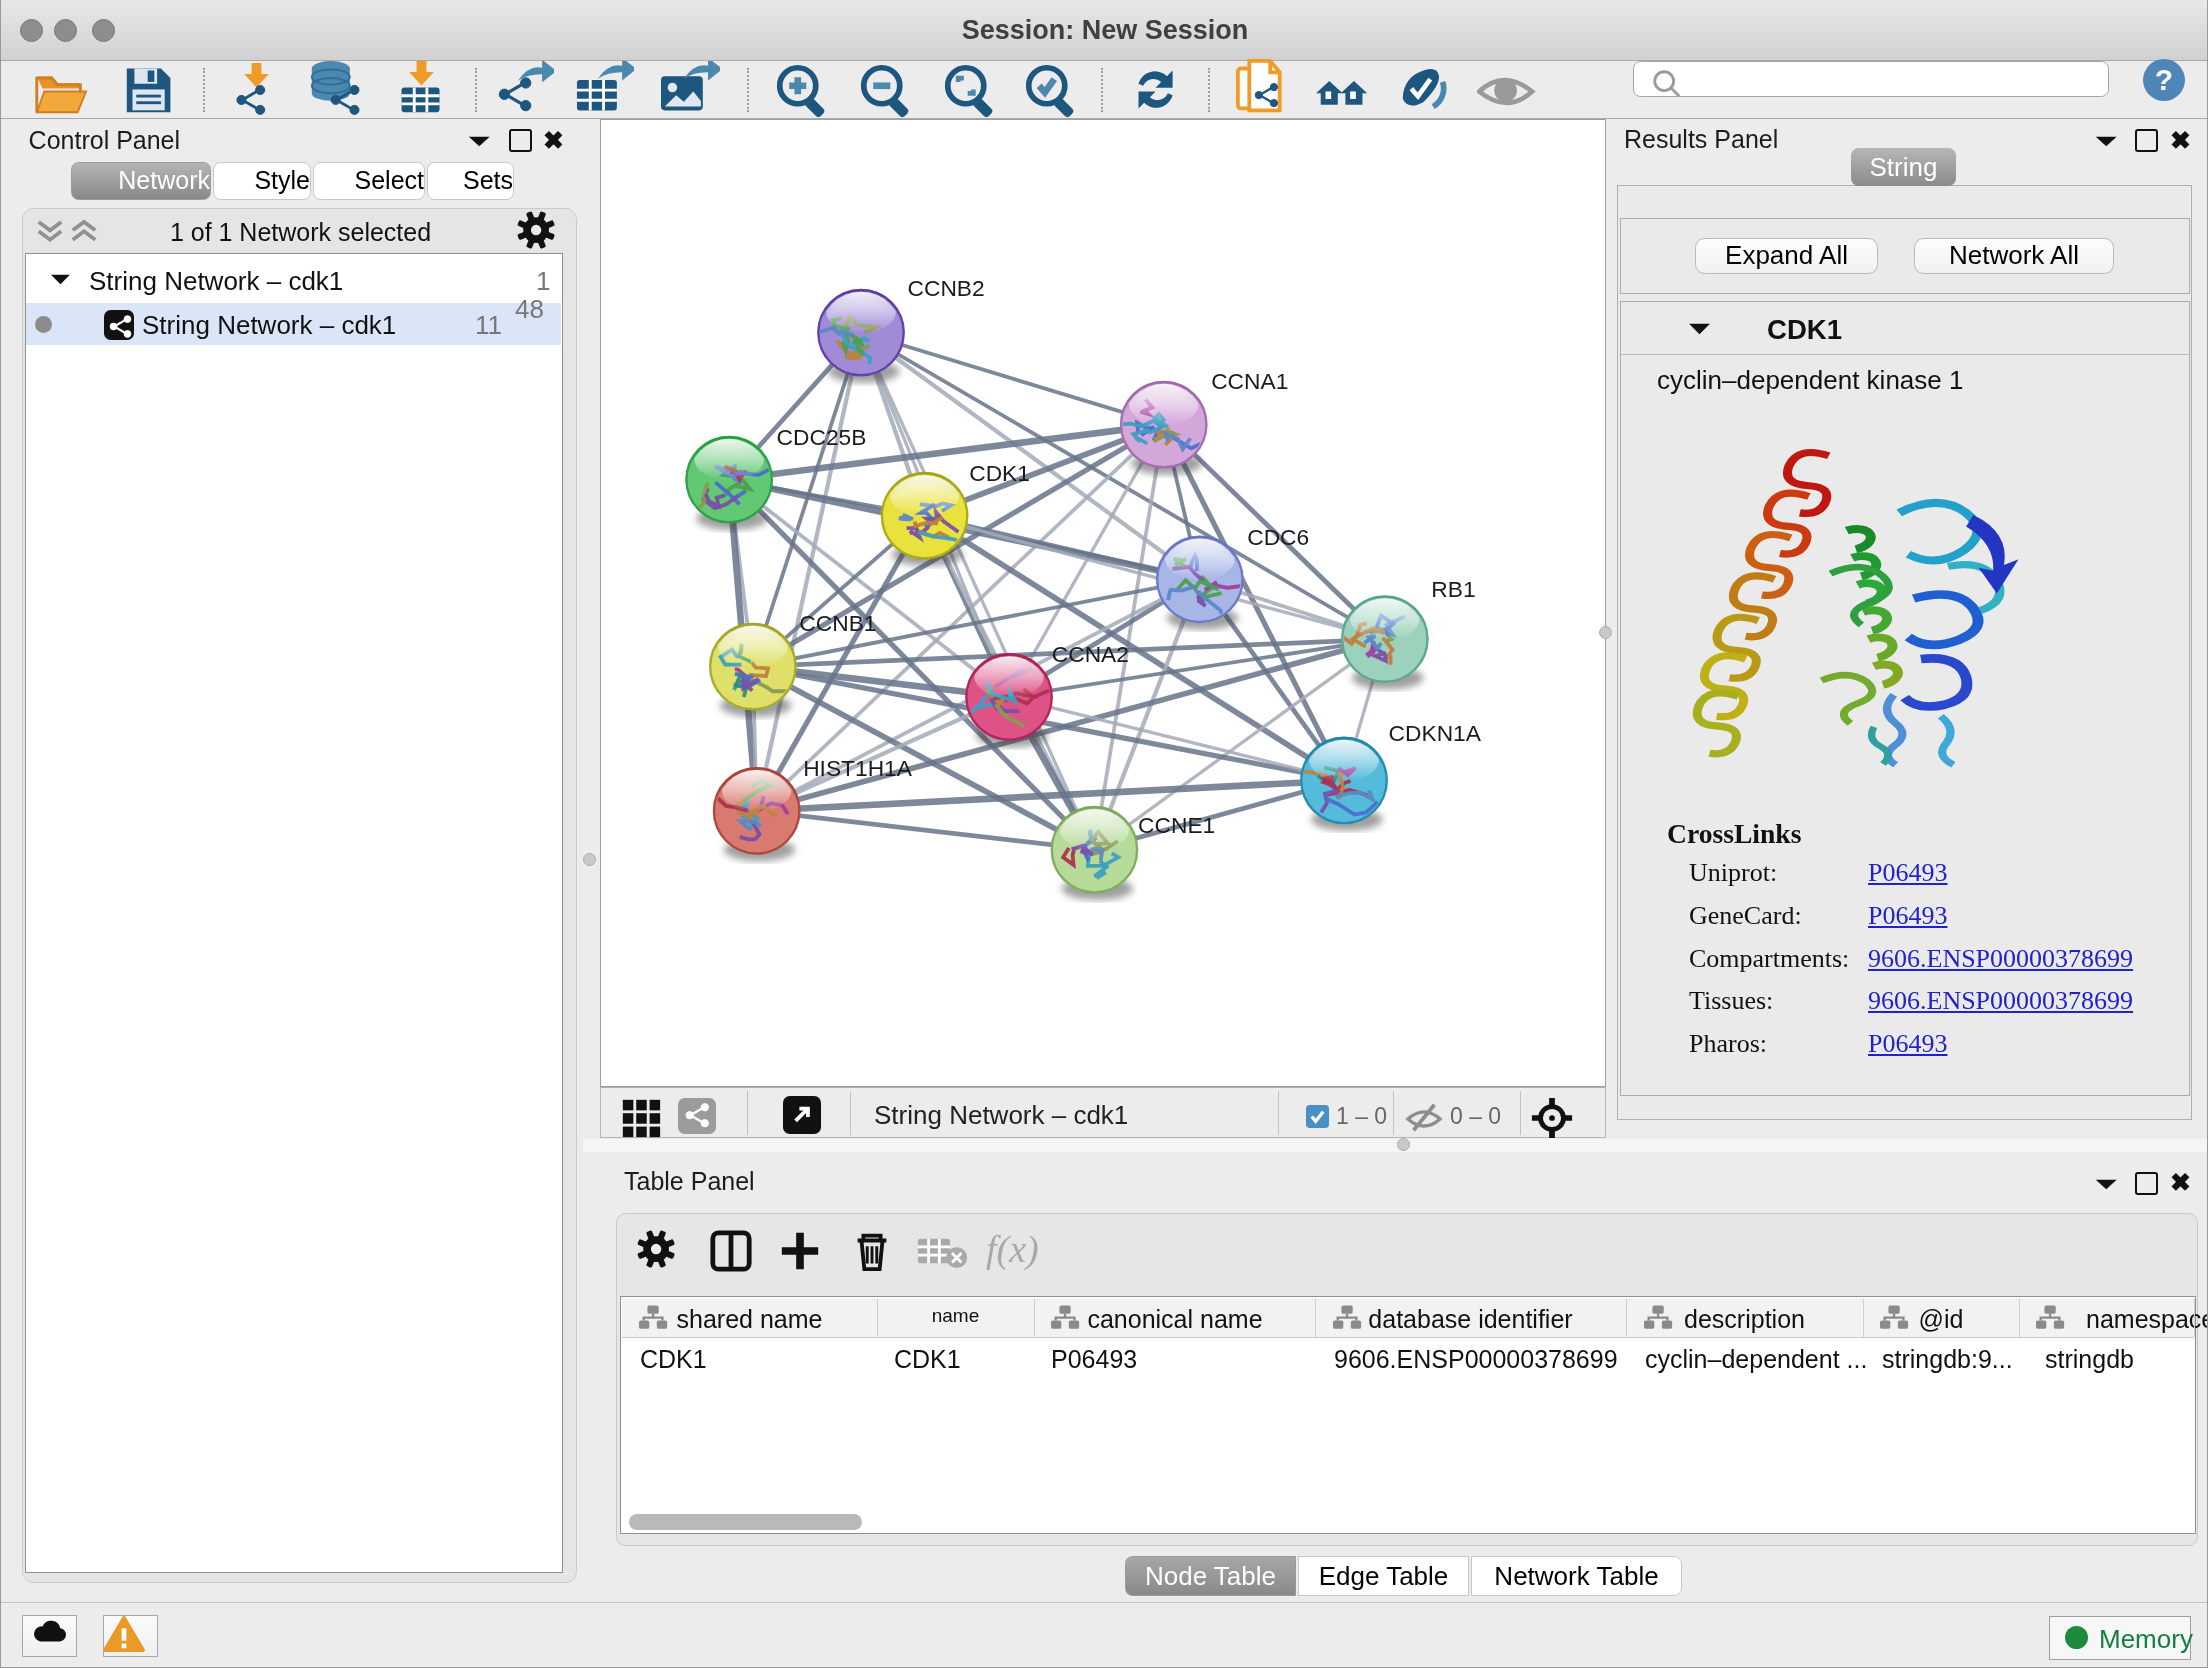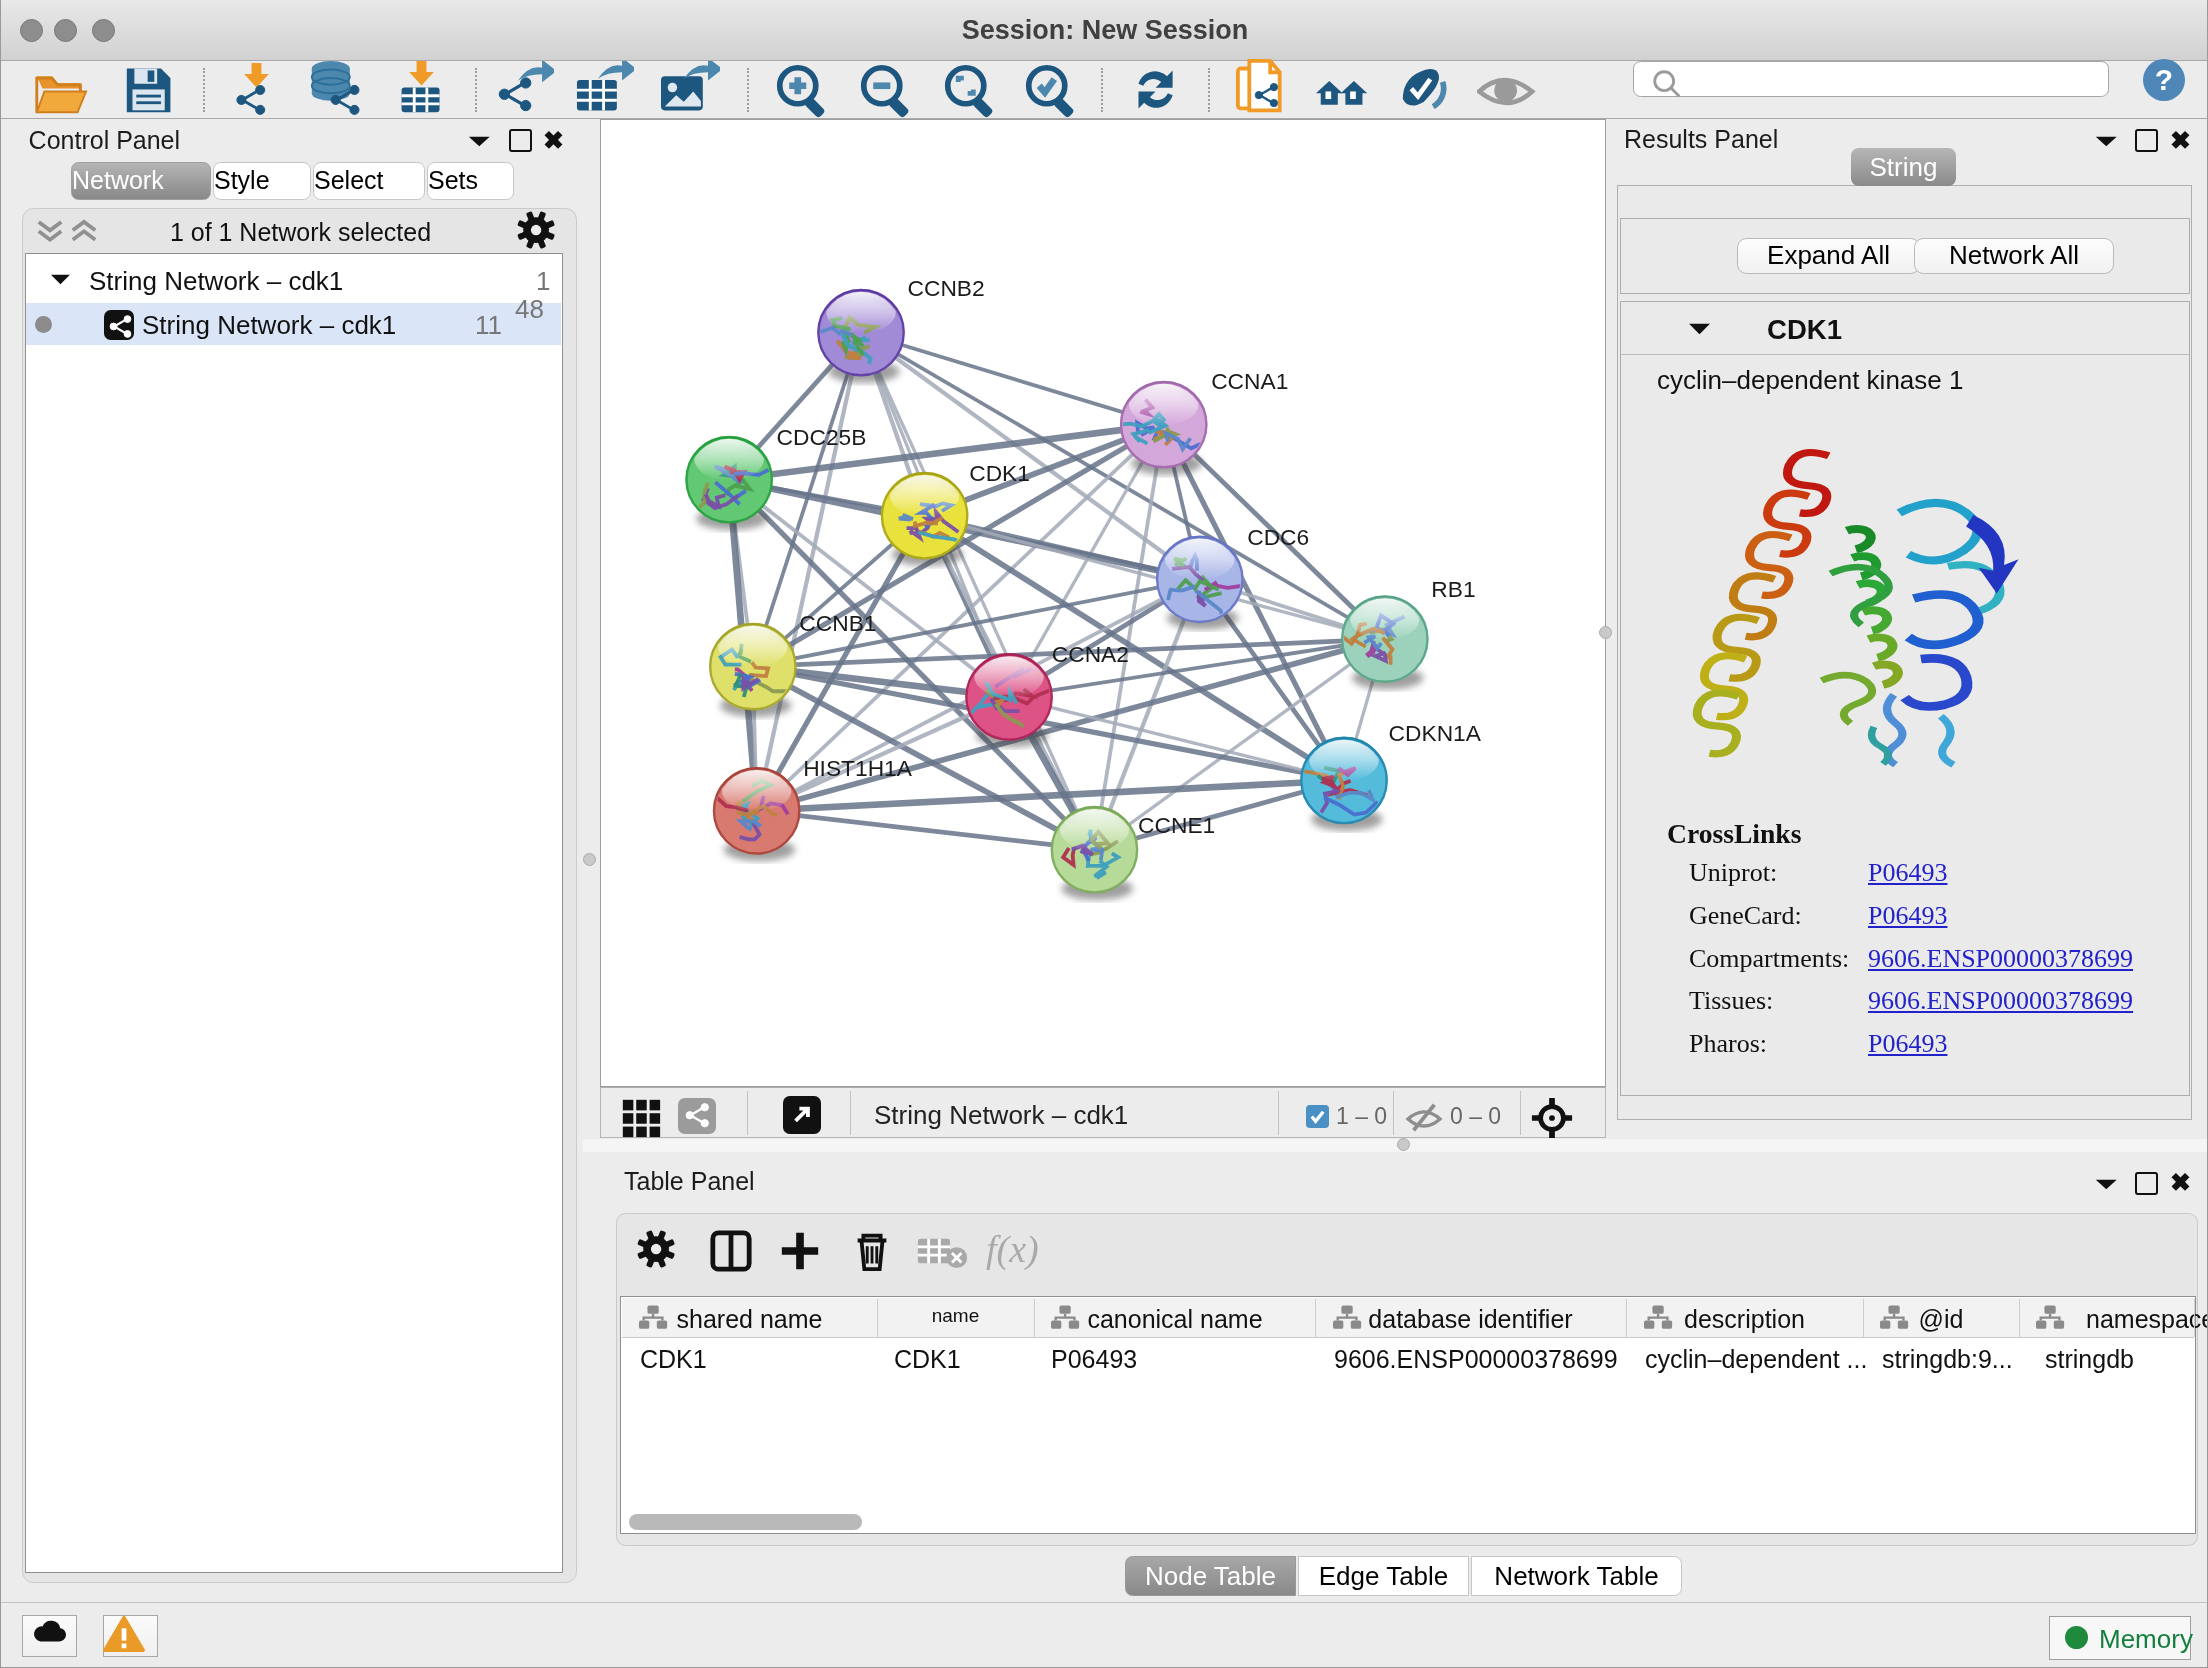--- a/index.html
+++ b/index.html
@@ -8,21 +8,21 @@
 .tl{width:23px;height:23px;border-radius:50%;background:#8e8d8e;border:1px solid #79787a;top:19px}
 .title{width:2208px;text-align:center;top:15px;font-size:27px;font-weight:bold;color:#404040}
 .toolbar{left:0;top:62px;width:2208px;height:57px;background:#ececec;border-bottom:1.9px solid #aaa}
 .tsep{top:68px;width:0px;height:44px;border-left:2.9px dotted #9d9d9d}
 .search{left:1632px;top:61px;width:476px;height:36px;background:#fff;border:1.9px solid #a5a5a5;border-radius:7.6px}
 .help{left:2142px;top:59px;width:42px;height:42px;border-radius:50%;background:#4e87b7;color:#fff;font-size:30px;font-weight:bold;text-align:center;line-height:42px}
 
 .ptitle{font-size:25px;color:#1c1c1c}
 .wbtn{font-size:25px;color:#111;font-weight:bold}
 
-.tab{height:38px;font-size:25px;text-align:left;border:1.9px solid #c6c6c6;background:#fff;color:#000;border-radius:7.6px;line-height:34px}
+.tab{height:38px;font-size:25px;text-align:right;border:1.9px solid #c6c6c6;background:#fff;color:#000;border-radius:7.6px;line-height:34px}
 .tabsel{background:linear-gradient(#b5b5b5,#888);color:#fff;border:1.9px solid #9d9d9d}
 .cpanel{left:21px;top:208px;width:555px;height:1375px;background:#e6e5e5;border:1.9px solid #cacaca;border-radius:11.4px}
 .clist{left:24px;top:253px;width:538px;height:1320px;background:#fff;border:1.9px solid #909090}
 .crow2{left:0px;top:49px;width:535px;height:42px;background:#dbe5f8}
 
 .rbox{border:1.9px solid #b0aeae;background:#ebeaea}
 .btn{background:linear-gradient(#fdfdfd,#f1f1f1);border:1.9px solid #b9b9b9;border-radius:9.5px;font-size:26px;text-align:center;color:#000}
 .gtab{background:linear-gradient(#b7b6b6,#8b8a8a);color:#fff;border-radius:7.6px 7.6px 7.6px 7.6px;font-size:26px;text-align:center}
 .ser{font-family:"Liberation Serif",serif}
 a.lk{color:#2222cc;text-decoration:underline}
@@ -629,21 +629,21 @@
 <div class="abs knob" style="left:1598px;top:626px"></div>
 <div class="abs ptitle" style="left:1623px;top:125px">Results Panel</div>
 <svg class="abs" style="left:2091px;top:131px" width="28.5" height="19" viewBox="0 0 30 20">
     <path d="M4 6 l11 10 11-10 z" fill="#111"></path>
   </svg>
 <div class="abs" style="left:2134px;top:129px;width:23px;height:23px;border:2.9px solid #111;border-radius:2.9px"></div>
 <div class="abs wbtn" style="left:2169px;top:126px">✖</div>
 <div class="abs rbox" style="left:1616px;top:185px;width:575px;height:935px"></div>
 <div class="abs gtab" style="left:1850px;top:148px;width:105px;height:38px;line-height:38px">String</div>
 <div class="abs" style="left:1619px;top:218px;width:570px;height:76px;border:1px solid #adadad"></div>
-<div class="abs btn" style="left:1736px;top:238px;width:183px;height:36px;line-height:33px">Expand All</div>
+<div class="abs btn" style="left:1694px;top:238px;width:183px;height:36px;line-height:33px">Expand All</div>
 <div class="abs btn" style="left:1913px;top:238px;width:200px;height:36px;line-height:33px">Network All</div>
 <div class="abs" style="left:1619px;top:301px;width:570px;height:795px;border:1px solid #adadad"></div>
 <div class="abs" style="left:1620px;top:302px;width:568px;height:53px;border-bottom:1px solid #bbb"></div>
 <svg class="abs" style="left:1685px;top:319px" width="27" height="19" viewBox="0 0 28 20">
     <path d="M3 5 l11 11 11-11 z" fill="#111"></path>
   </svg>
 <div class="abs" style="left:1766px;top:314px;font-size:27.6px;font-weight:bold;color:#111">CDK1</div>
 <div class="abs" style="left:1656px;top:365px;font-size:26px;color:#111">cyclin–dependent kinase 1</div>
 <svg class="abs" style="left:1685px;top:445px" width="350" height="335" viewBox="0 0 368 352">
     <g transform="scale(0.95 0.75)">

